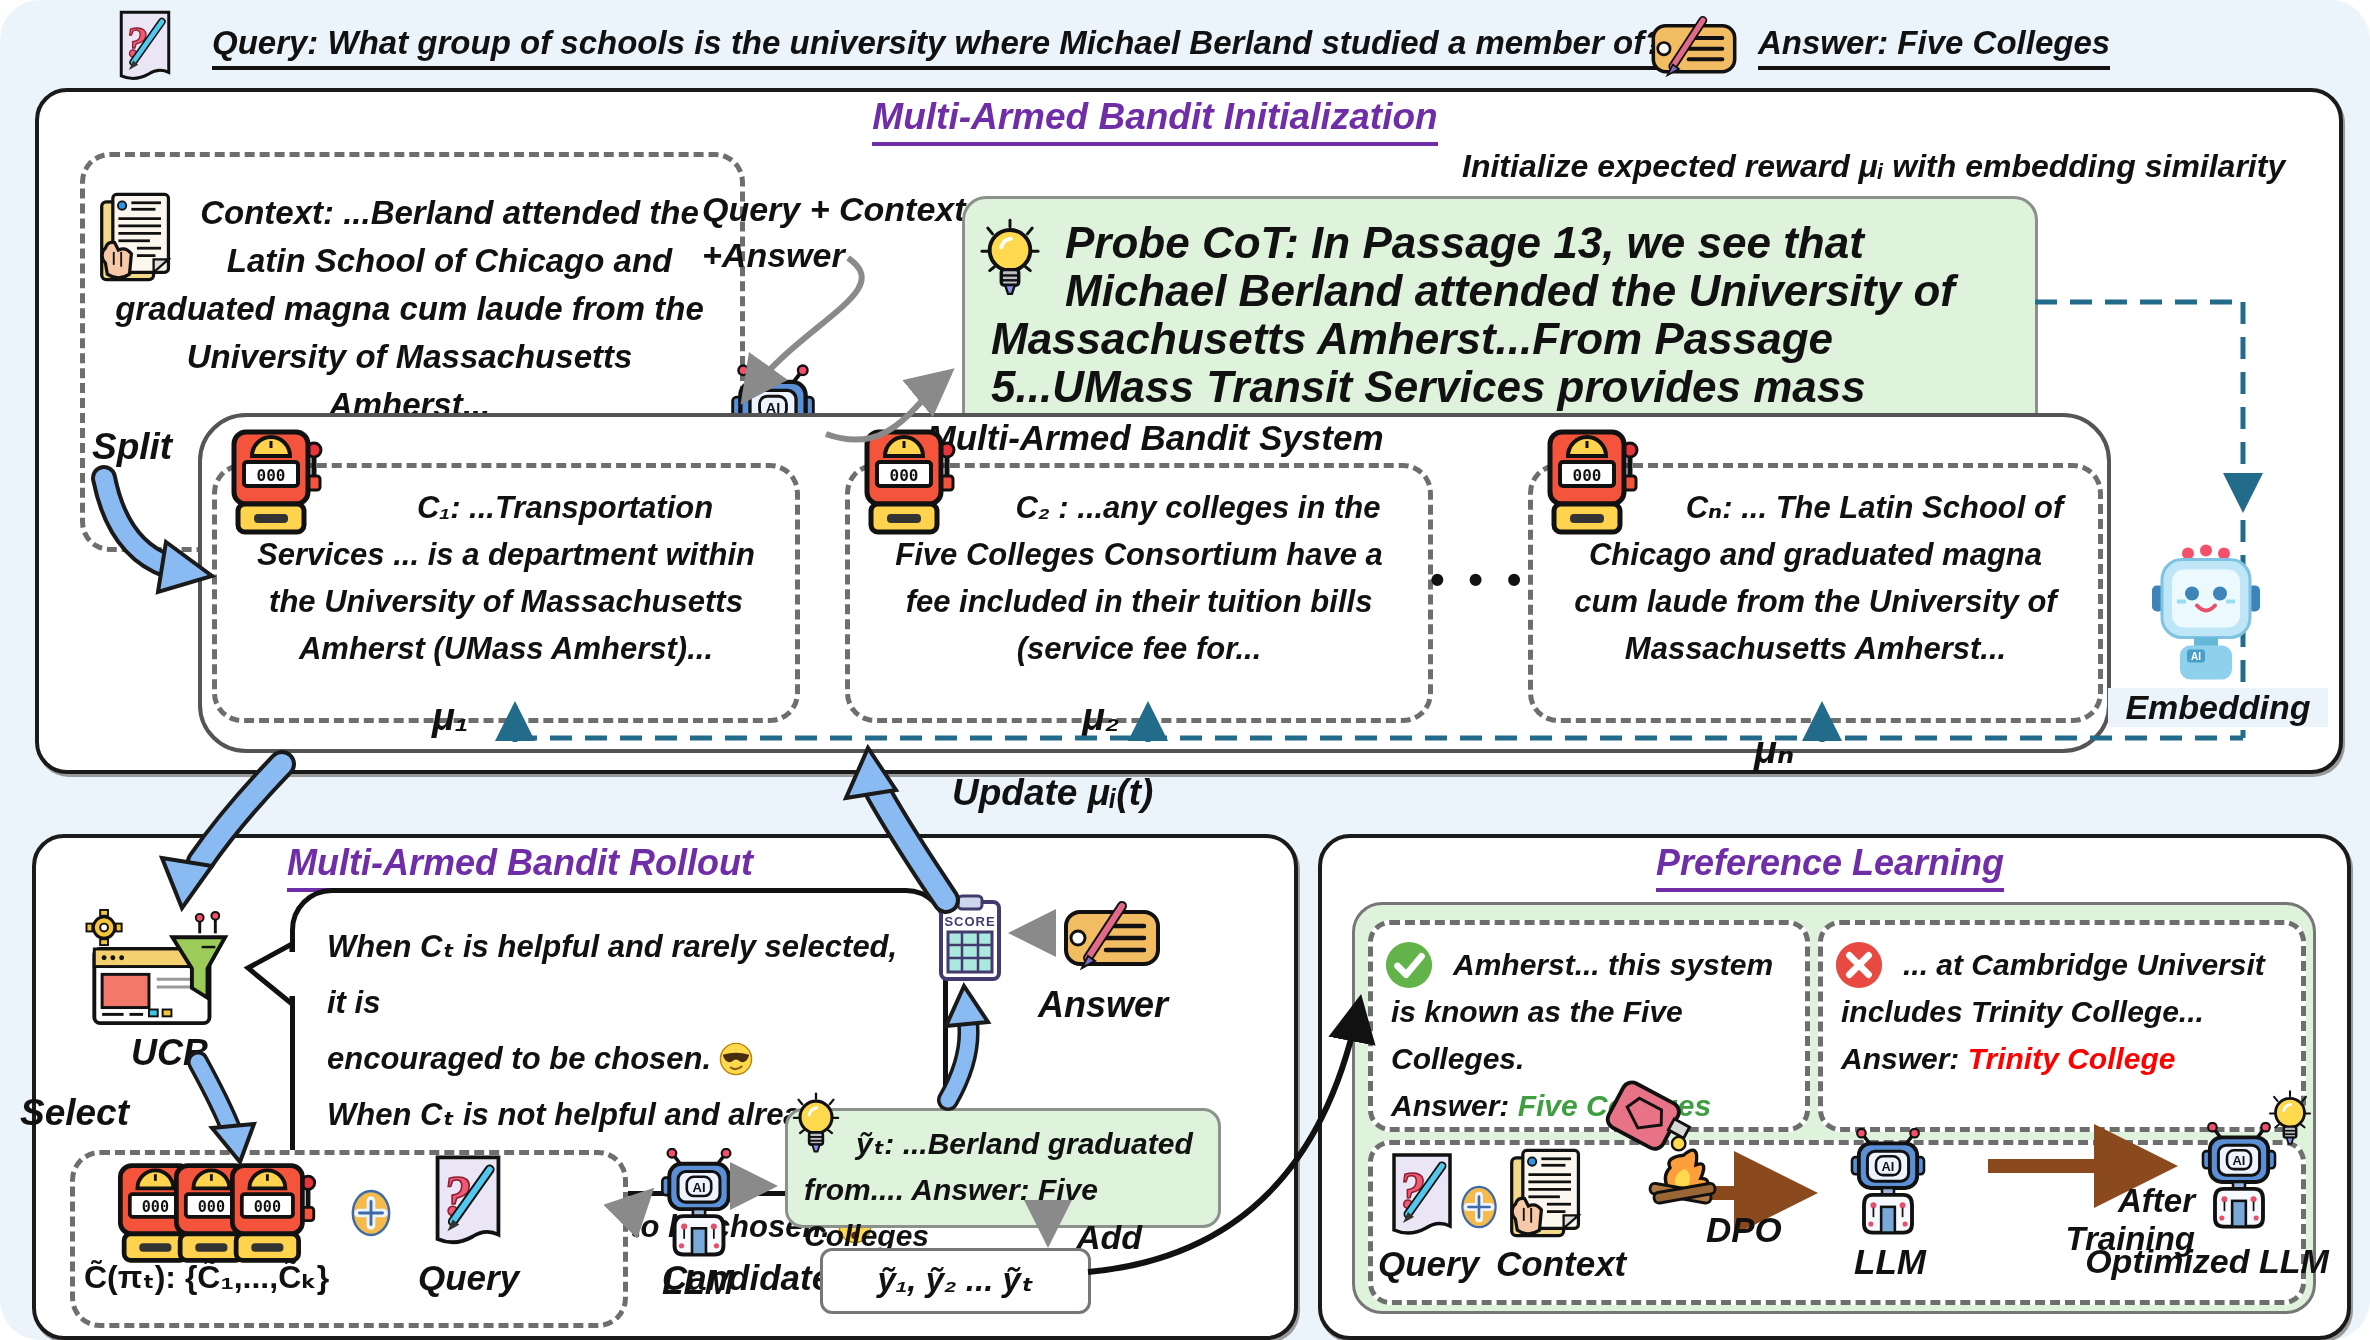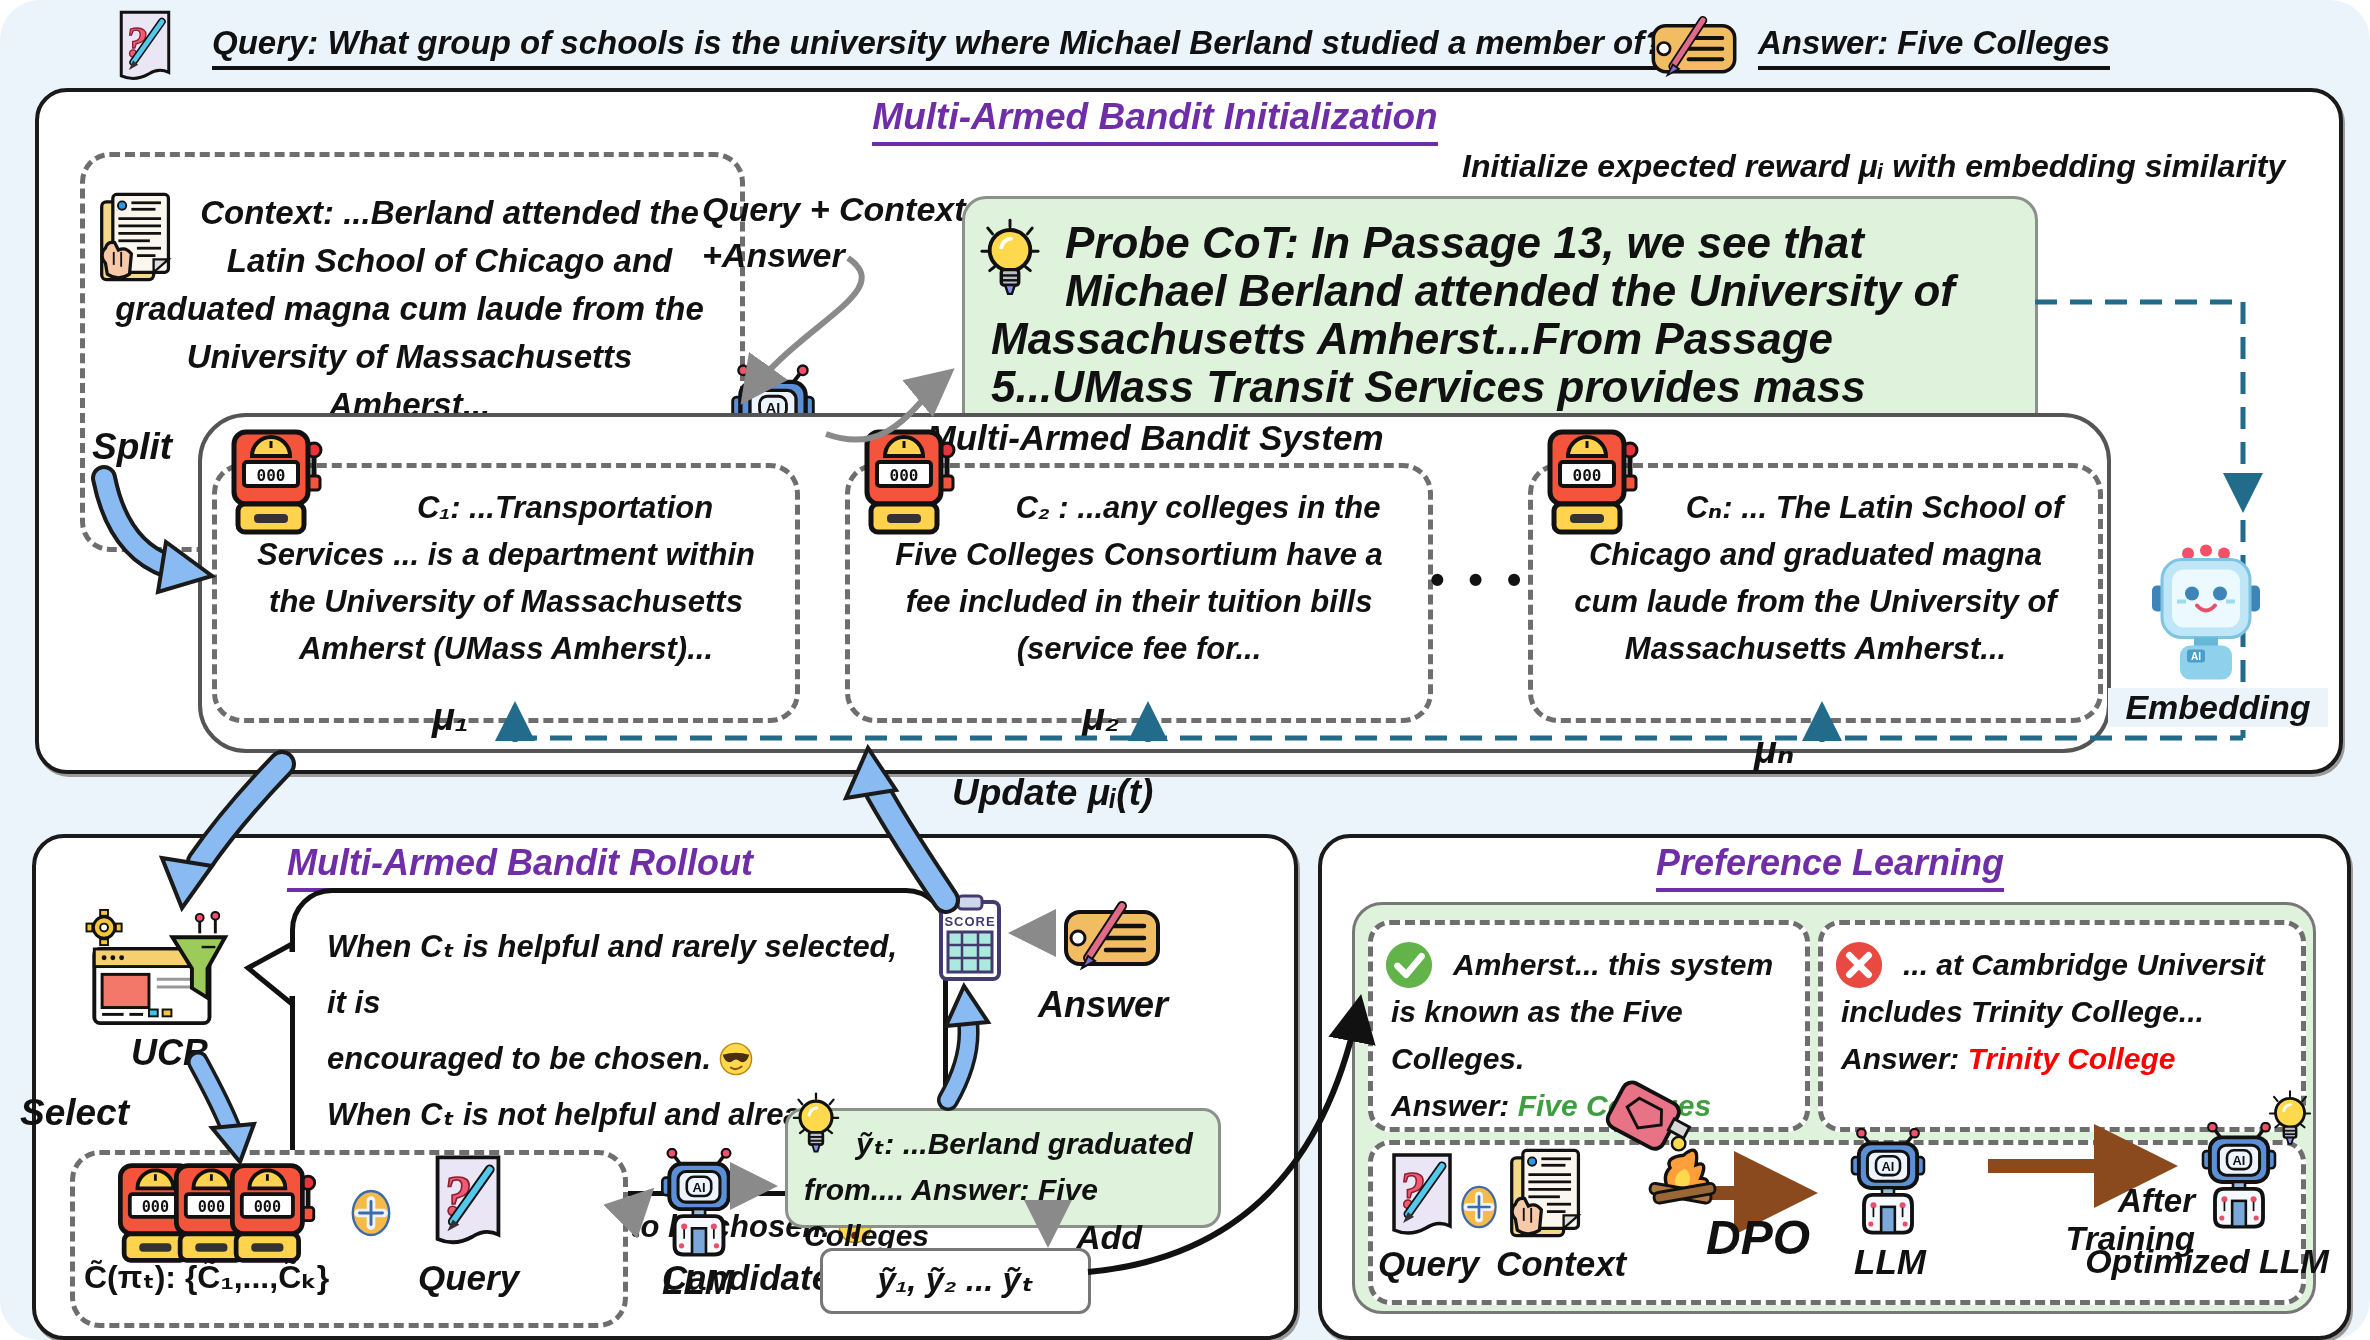--- a/index.html
+++ b/index.html
@@ -528,21 +528,21 @@
           <path d="M 40 24 L 66 24 L 73 38 L 53 52 L 33 38 Z" fill="none" stroke="#111" stroke-width="3"></path>
           <rect x="82" y="26" width="18" height="13" fill="#d8d8d8" stroke="#111" stroke-width="3"></rect>
         </g>
         <circle cx="90" cy="66" r="7" fill="#ffd94d" stroke="#111" stroke-width="2.5"></circle>
         <path d="M 95 78 Q 112 64 108 88 Q 121 83 113 102 Q 125 102 117 115 L 80 115 Q 72 100 81 91 Q 76 80 95 78 Z" fill="#ff9f3c" stroke="#111" stroke-width="3.5"></path>
         <path d="M 96 92 Q 105 97 100 110 L 87 110 Q 83 99 96 92 Z" fill="#ffd94d"></path>
         <rect x="60" y="112" width="64" height="11" rx="5" fill="#b07a42" stroke="#111" stroke-width="3" transform="rotate(10 92 117)"></rect>
         <rect x="64" y="112" width="64" height="11" rx="5" fill="#9a6636" stroke="#111" stroke-width="3" transform="rotate(-10 96 117)"></rect>
       </svg>
     </span>
-  <div class="abs ti z45" style="left:1706px;top:1210px;font-size:48px;">DPO</div>
+  <div class="abs ti z45" style="left:1706px;top:1210px;font-size:35px;">DPO</div>
   <span class="abs icon z45" style="left:1845px;top:1128px;width:86px;height:108px;">
       <svg viewBox="0 0 100 126">
         <line x1="30" y1="20" x2="20" y2="7" stroke="#111" stroke-width="4"></line>
         <circle cx="19" cy="6" r="5" fill="#f4506a" stroke="#111" stroke-width="2.5"></circle>
         <line x1="70" y1="20" x2="80" y2="7" stroke="#111" stroke-width="4"></line>
         <circle cx="81" cy="6" r="5" fill="#f4506a" stroke="#111" stroke-width="2.5"></circle>
         <rect x="8" y="34" width="10" height="20" rx="4" fill="#5b8fd6" stroke="#111" stroke-width="3"></rect>
         <rect x="82" y="34" width="10" height="20" rx="4" fill="#5b8fd6" stroke="#111" stroke-width="3"></rect>
         <rect x="16" y="18" width="68" height="52" rx="14" fill="#5b8fd6" stroke="#111" stroke-width="4.5"></rect>
         <rect x="26" y="27" width="48" height="35" rx="9" fill="#eef4ff" stroke="#111" stroke-width="3.5"></rect>

